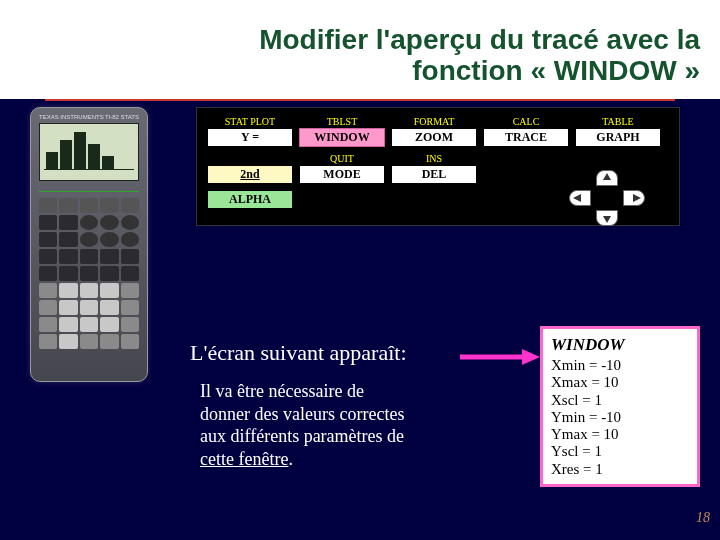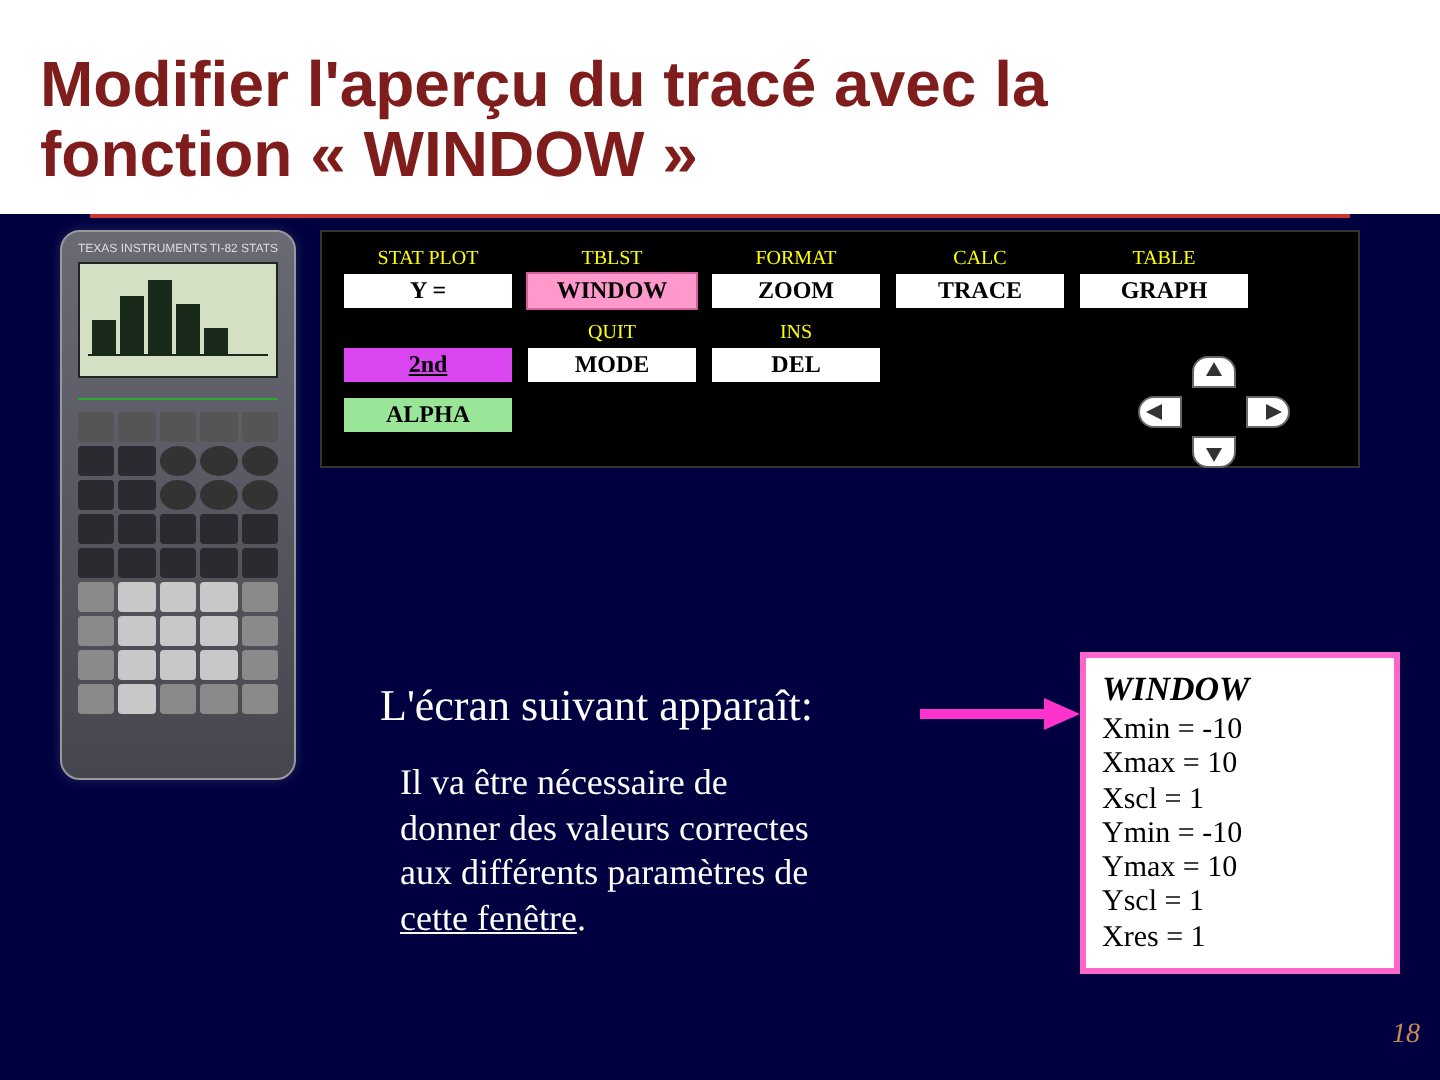--- a/index.html
+++ b/index.html
@@ -4,24 +4,24 @@
 <style>
   * { box-sizing: border-box; margin: 0; padding: 0; }
   body {
     width: 720px; height: 540px;
     background: #000040;
     font-family: Arial, sans-serif;
     position: relative;
     overflow: hidden;
   }
   .title {
-    color: #7f1d1d; background: #fff;
+    color: #14532d; background: #fff;
     font-family: Arial, sans-serif;
-    font-size: 32px; font-weight: bold;
-    text-align: left;
+    font-size: 28px; font-weight: bold;
+    text-align: right;
     padding: 25px 20px 12px 20px;
     line-height: 1.1;
   }
   .redline {
     height: 2px; background: #cc3333;
     margin: 0 45px;
   }
   .dash-arrow {
     position: absolute;
     left: 285px; top: 120px;
@@ -77,36 +77,37 @@
   .ck.circ{border-radius:50%;background:#333;}
   
   .panel {
     width: 520px;
   }
   .keyboard {
     background: #000;
     border: 1px solid #333;
     padding: 8px 10px 12px 10px;
     position: relative;
+    margin-left: 36px;
   }
   .row { display:flex; gap:6px; align-items:flex-end; margin-bottom:4px;}
   .col { display:flex; flex-direction:column; align-items:center; }
   .yel { font-family: 'Times New Roman', serif; font-size:10px; color:#ffff00; margin-bottom:1px; white-space:nowrap;}
   .key {
     font-family: 'Times New Roman', serif;
     font-weight:bold;
     width: 86px; height: 19px;
     border:1px solid #000;
     display:flex; align-items:center; justify-content:center;
     font-size: 12px;
     cursor:pointer;
   }
   .key.white{background:#fff;color:#000;}
   .key.pink{background:#ff99cc;color:#000; border:1px solid #d060a0;}
-  .key.yellow{background:#d946ef;color:#000;text-decoration:underline;}
+  .key.yellow{background:#fef9c3;color:#000;text-decoration:underline;}
   .key.green{background:#99e699;color:#000;}
   .row2 { margin-top:6px; }
   .row2 .col:first-child{margin-left:0;}
   .arrows {
     position:absolute; right:30px; top:62px;
     width:84px; height:56px;
   }
   .arrows .a{position:absolute;width:22px;height:16px;background:#fff;border:1px solid #666;}
   .a-up{left:31px;top:0;border-radius:8px 8px 0 0;}
   .a-down{left:31px;bottom:0;border-radius:0 0 8px 8px;}

